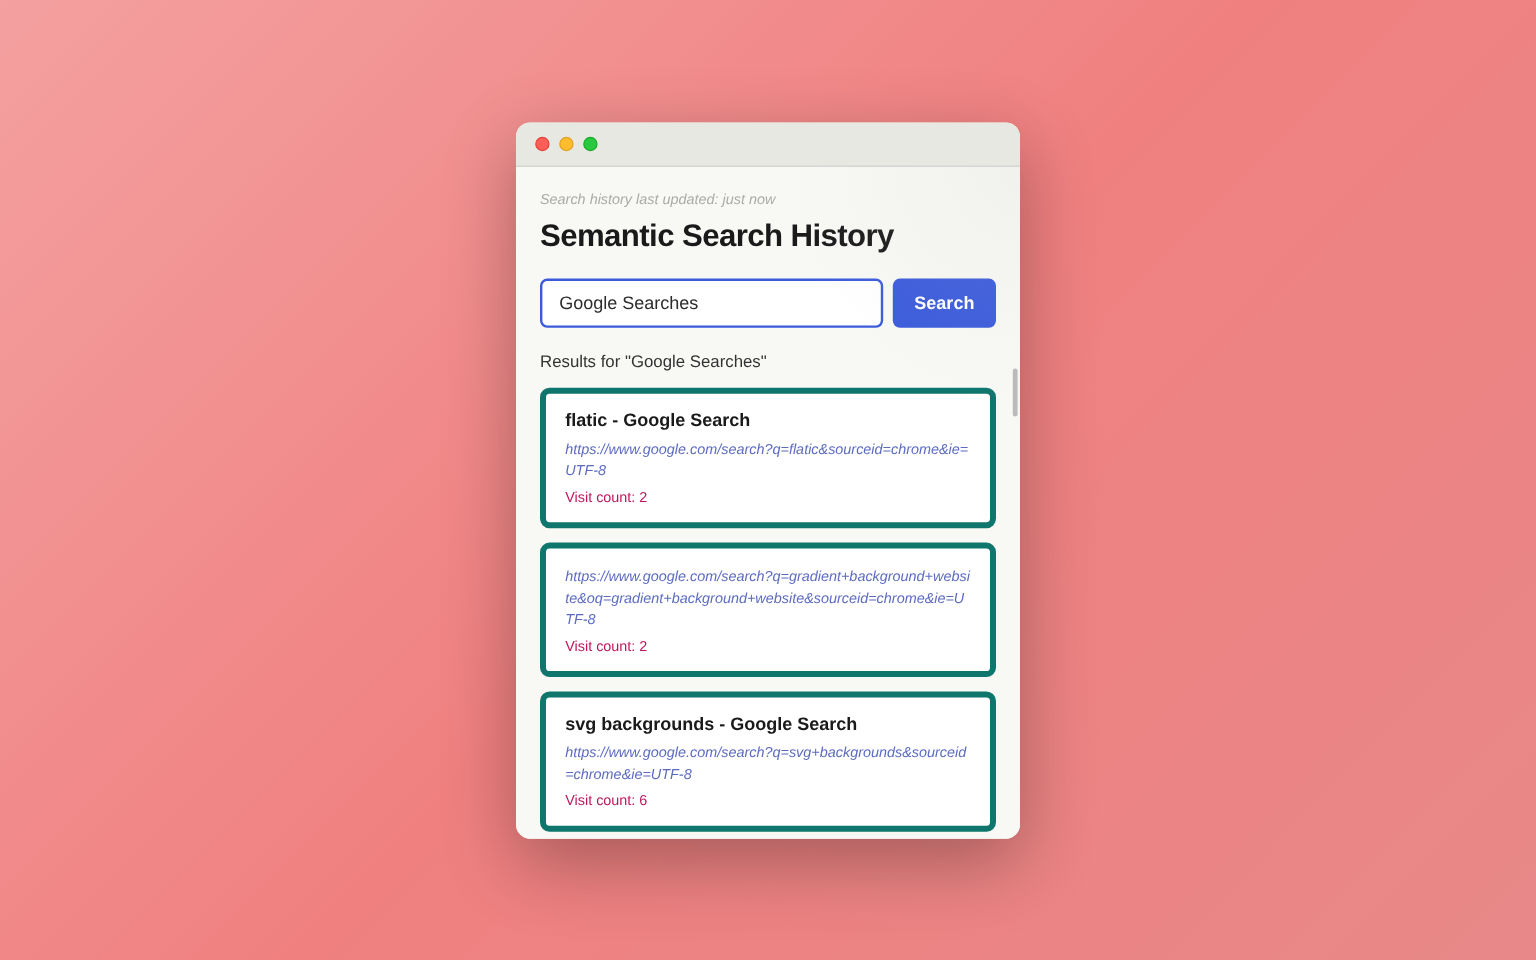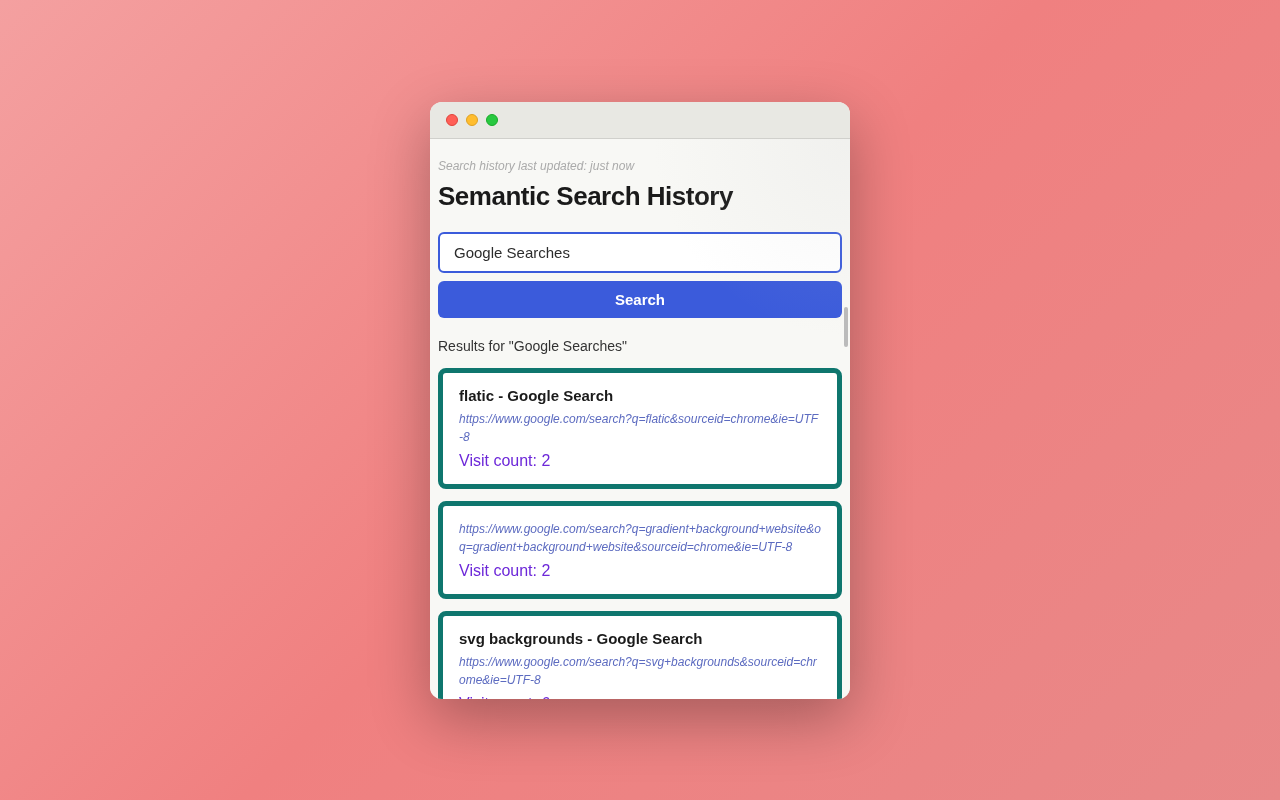--- a/index.html
+++ b/index.html
@@ -52,21 +52,21 @@
       background: #ffbd2e;
       border: 1px solid #dea123;
     }
 
     .traffic-maximize {
       background: #28c840;
       border: 1px solid #1aab29;
     }
 
     .window-content {
-      padding: 20px 8px;
+      padding: 20px 20px;
       overflow-y: auto;
       max-height: 560px;
       background: #f8f8f5;
       position: relative;
     }
 
     
     .window-content::before {
       content: '';
       position: absolute;
@@ -90,21 +90,20 @@
       font-weight: 700;
       color: #1a1a1a;
       margin-bottom: 20px;
       letter-spacing: -0.5px;
     }
 
     .search-row {
       display: flex;
       gap: 8px;
       margin-bottom: 20px;
-      flex-direction: column;
     }
 
     .search-input {
       flex: 1;
       padding: 10px 14px;
       border: 2px solid #3b5bdb;
       border-radius: 6px;
       font-size: 15px;
       color: #2c2c2c;
       background: #fff;
@@ -152,22 +151,22 @@
       color: #5c6bc0;
       font-style: italic;
       word-break: break-all;
       line-height: 1.5;
       margin-bottom: 6px;
       display: block;
       cursor: pointer;
     }
 
     .visit-count {
-      font-size: 16px;
-      color: #6d28d9;
+      font-size: 12px;
+      color: #be185d;
     }
 
     
     .window-content::-webkit-scrollbar {
       width: 6px;
     }
     .window-content::-webkit-scrollbar-track {
       background: transparent;
     }
     .window-content::-webkit-scrollbar-thumb {

